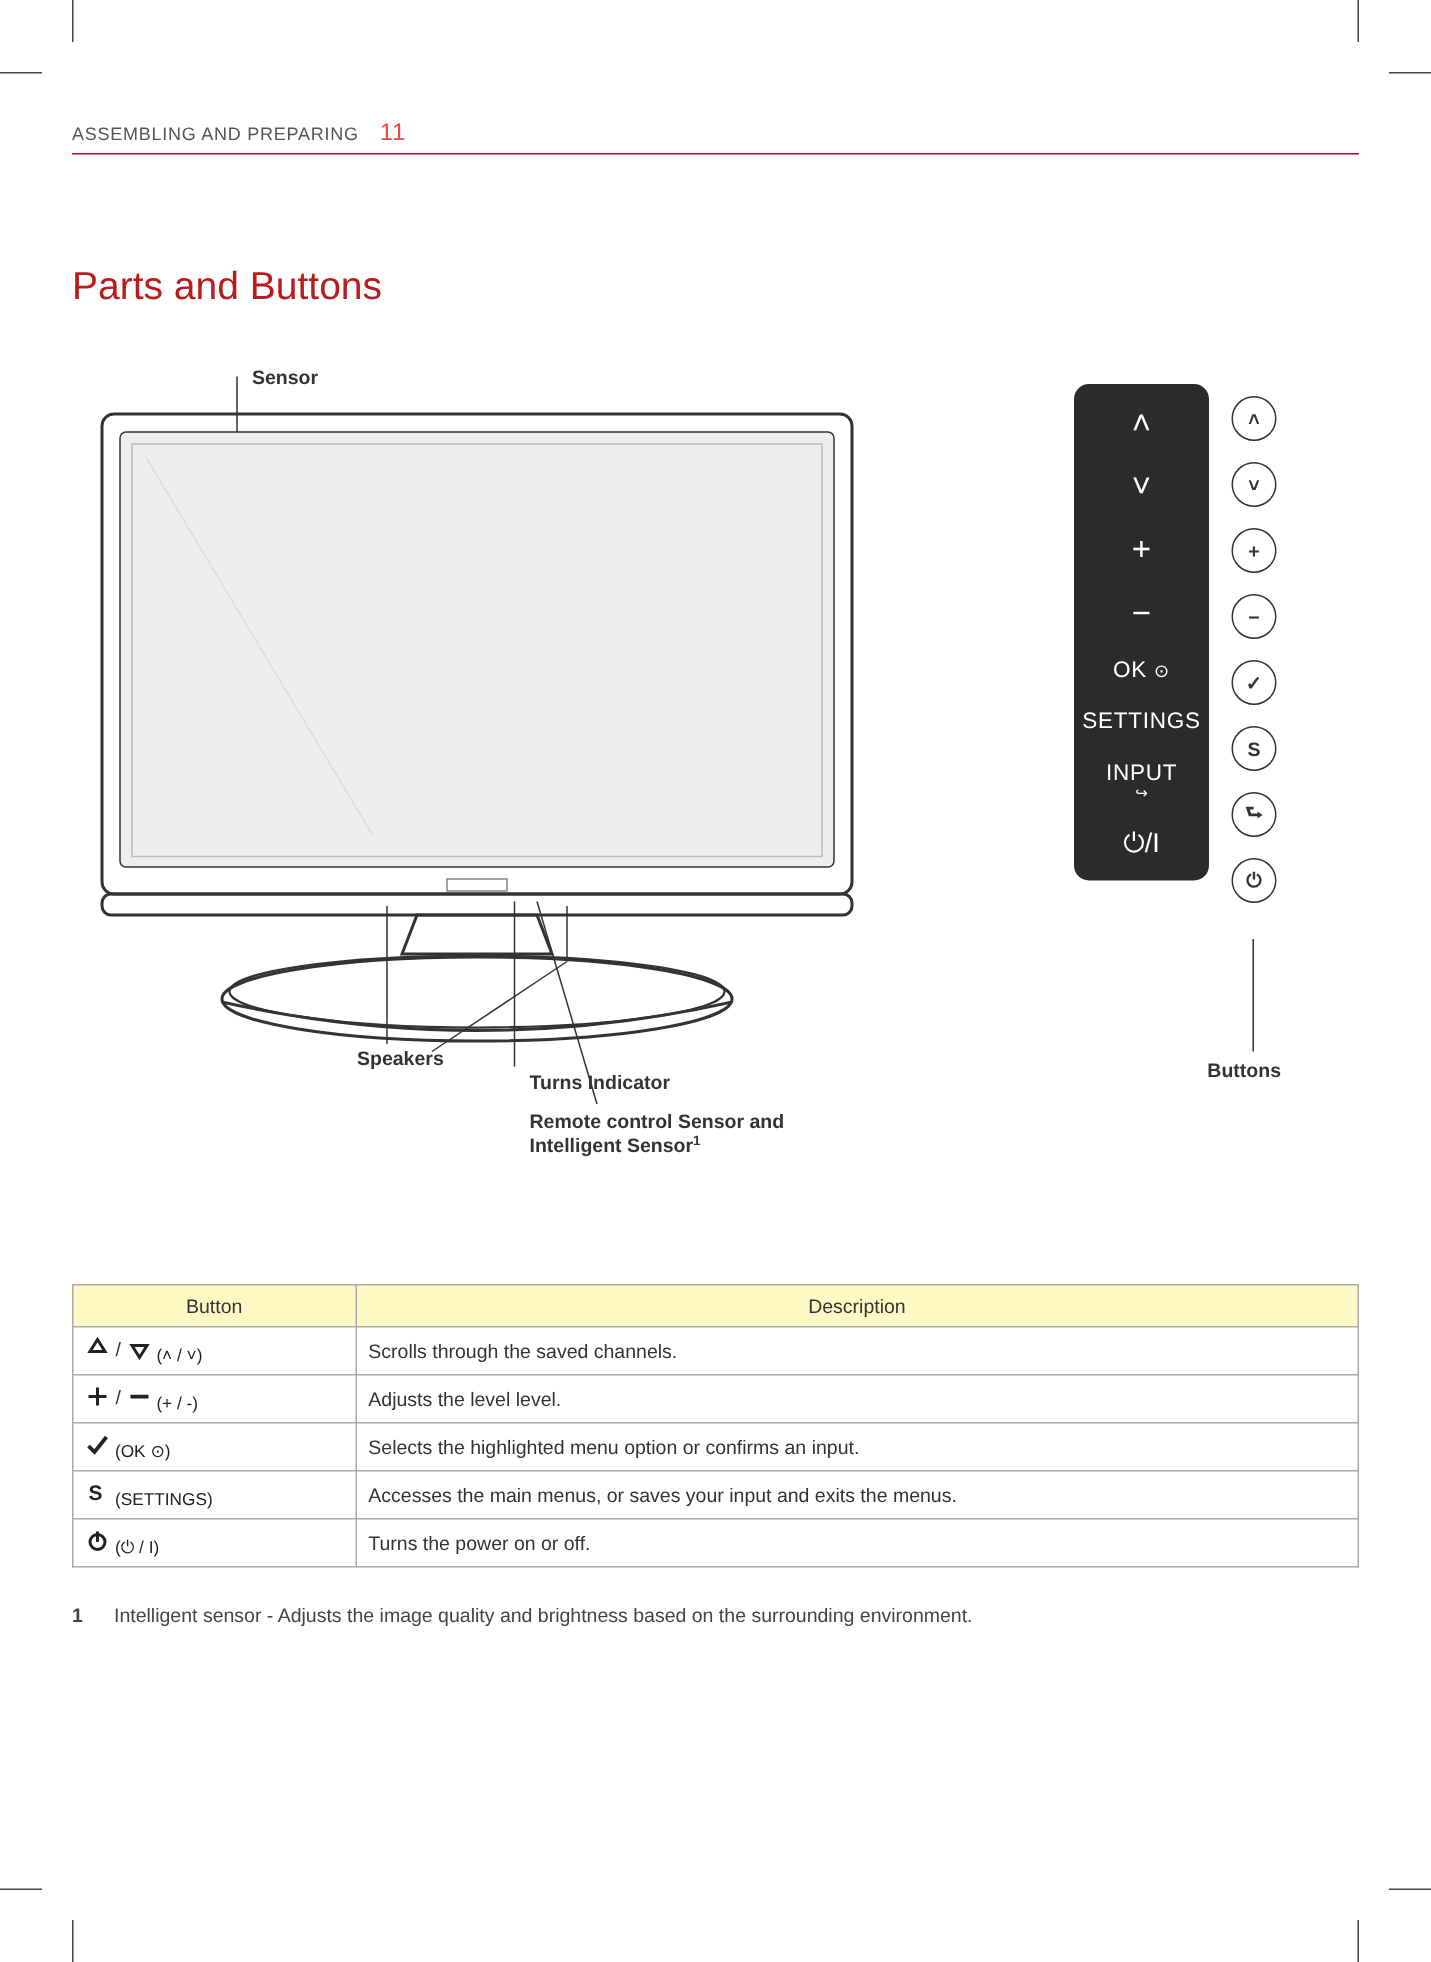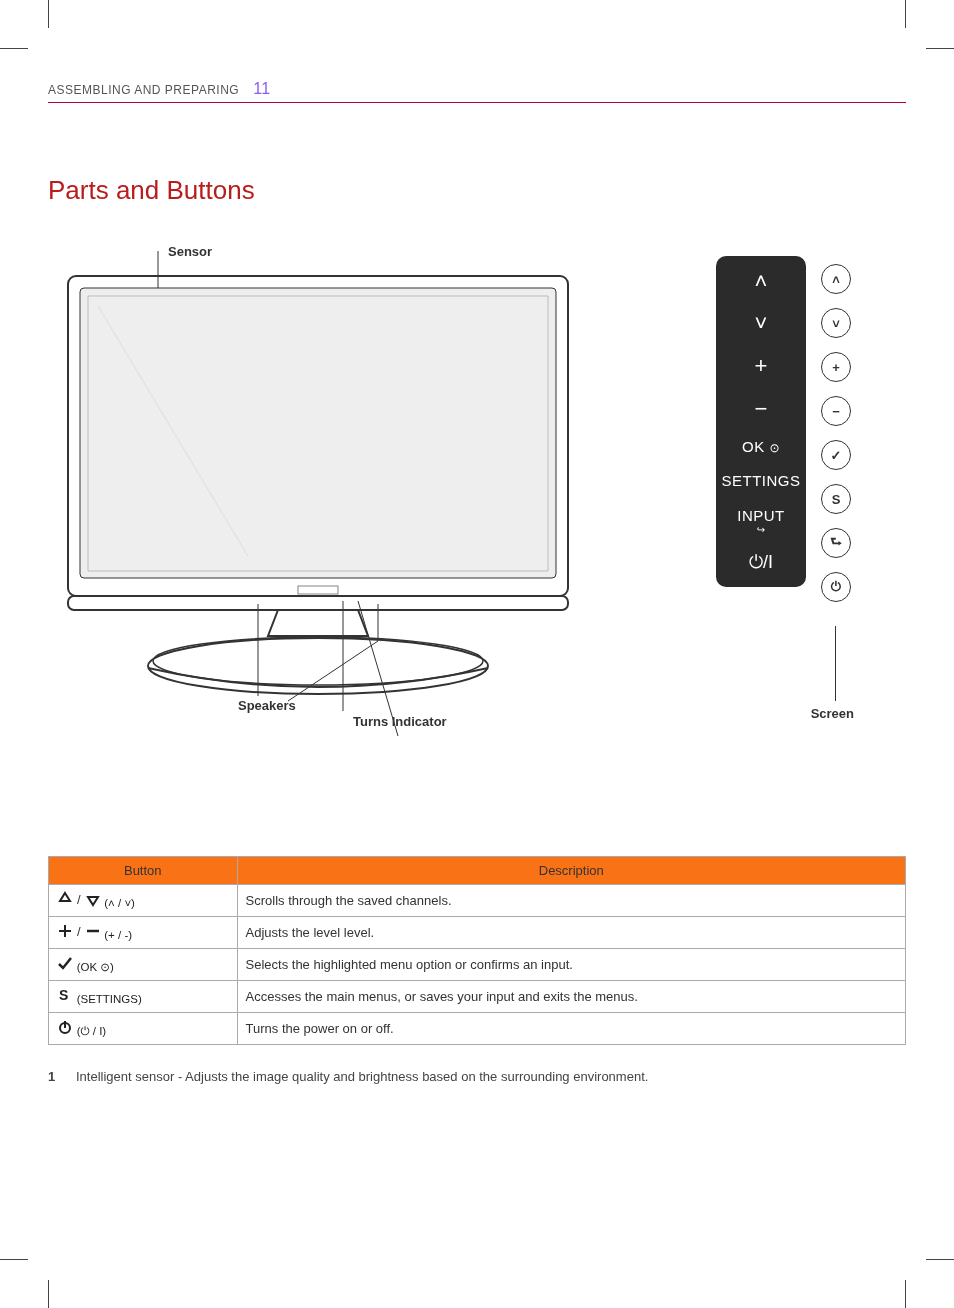--- a/index.html
+++ b/index.html
@@ -20,21 +20,21 @@
     display: flex;
     justify-content: flex-start;
     align-items: baseline;
     padding-bottom: 4px;
     margin-top: 40px;
     gap: 14px;
     font-size: 12px;
     letter-spacing: 0.5px;
     color: #555;
   }
-  .page-num { font-size: 16px; color: #8b5cf6; }
+  .page-num { font-size: 16px; color: #ef4444; }
   .section-title {
     color: #b91c1c;
     font-size: 26px;
     margin-top: 72px;
     font-weight: 400;
   }
   .diagram-area {
     position: relative;
     width: 100%;
     height: 560px;
@@ -100,21 +100,21 @@
   table.buttons-table th, table.buttons-table td {
     border: 1px solid #aaa;
     padding: 6px 8px;
     text-align: left;
     vertical-align: middle;
   }
   table.buttons-table th {
     text-align: center;
     font-weight: normal;
     color: #333;
-    background: #f97316;
+    background: #fef9c3;
     font-size: 13px;
   }
   table.buttons-table td.btn-cell { width: 22%; }
   .icon-slot { display: inline-flex; align-items: center; gap: 4px; }
   .mini-icon {
     display: inline-block;
     width: 16px; height: 16px;
   }
   .btn-paren { font-size: 11.5px; color: #222; }
   .footnote {
@@ -179,21 +179,24 @@
       <line x1="330" y1="395" x2="240" y2="455" stroke="#333" stroke-width="1"></line>
 
       <line x1="295" y1="355" x2="295" y2="465" stroke="#333" stroke-width="1"></line>
 
       <line x1="310" y1="355" x2="350" y2="490" stroke="#333" stroke-width="1"></line>
     </svg>
 
     <div class="diagram-label" style="left:120px; top:-2px;">Sensor</div>
     <div class="diagram-label" style="left:190px; top:452px;">Speakers</div>
     <div class="diagram-label" style="left:305px; top:468px;">Turns Indicator</div>
-    <div class="diagram-label" style="right:52px; top:460px;">Screen</div>
+    <div class="diagram-label" style="left:305px; top:494px; max-width:200px; font-weight:bold;">
+      <span>Remote control Sensor and Intelligent Sensor</span><sup style="font-size:9px;">1</sup>
+    </div>
+    <div class="diagram-label" style="right:52px; top:460px;">Buttons</div>
     <div class="diagram-label-line" style="right:70px; top:380px; width:1px; height:75px;"></div>
 
     <div class="buttons-panel">
       <div class="item sym">˄</div>
       <div class="item sym">˅</div>
       <div class="item sym">+</div>
       <div class="item sym">−</div>
       <div class="item lbl">
         <span>OK</span> <span style="font-size:12px;">⊙</span>
       </div>

